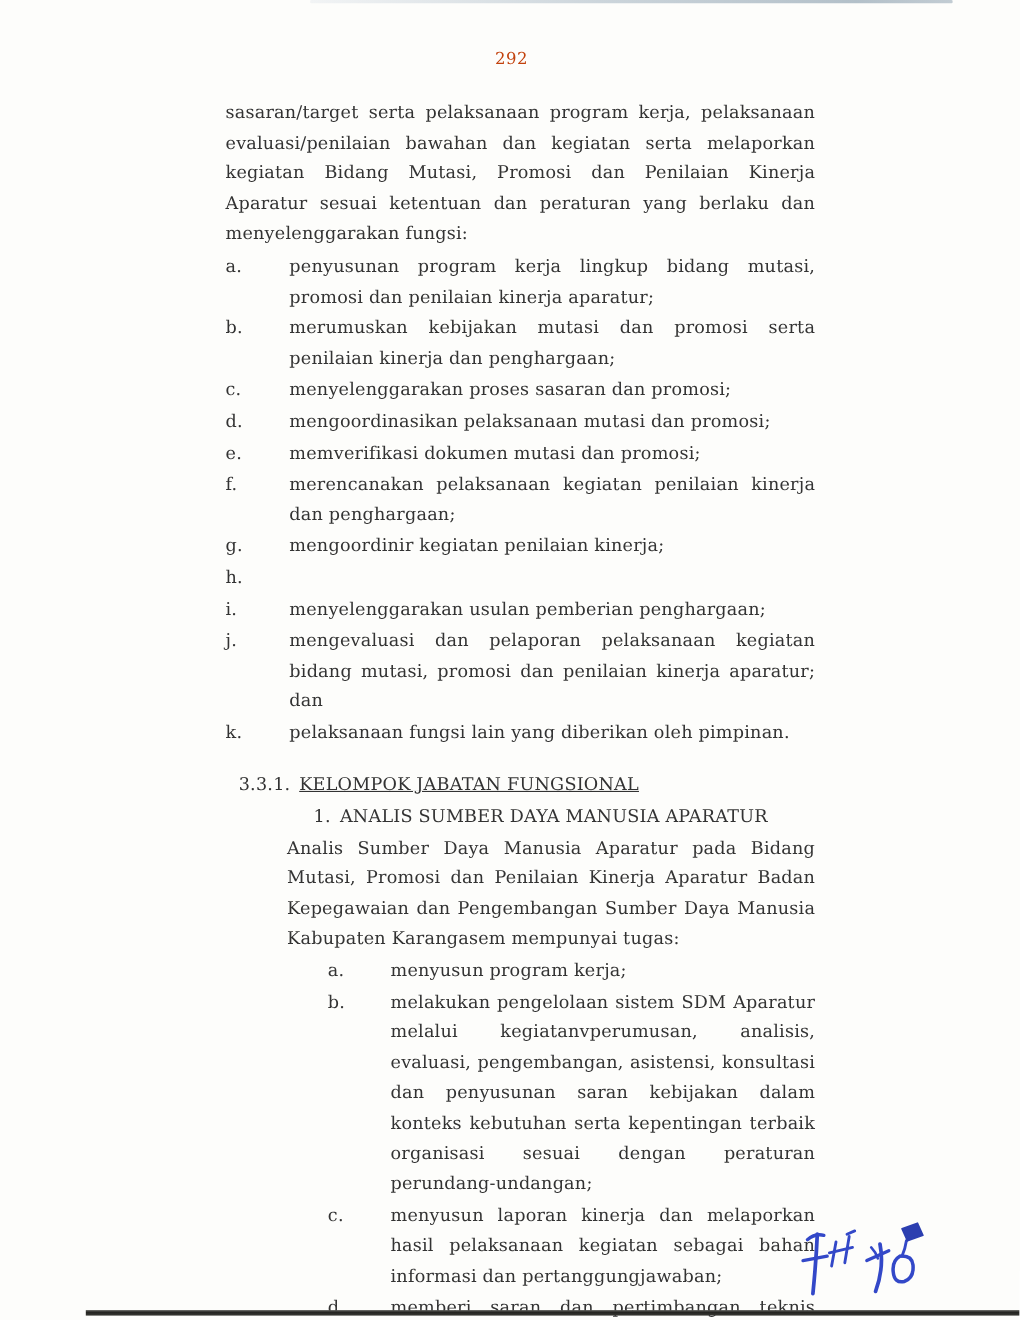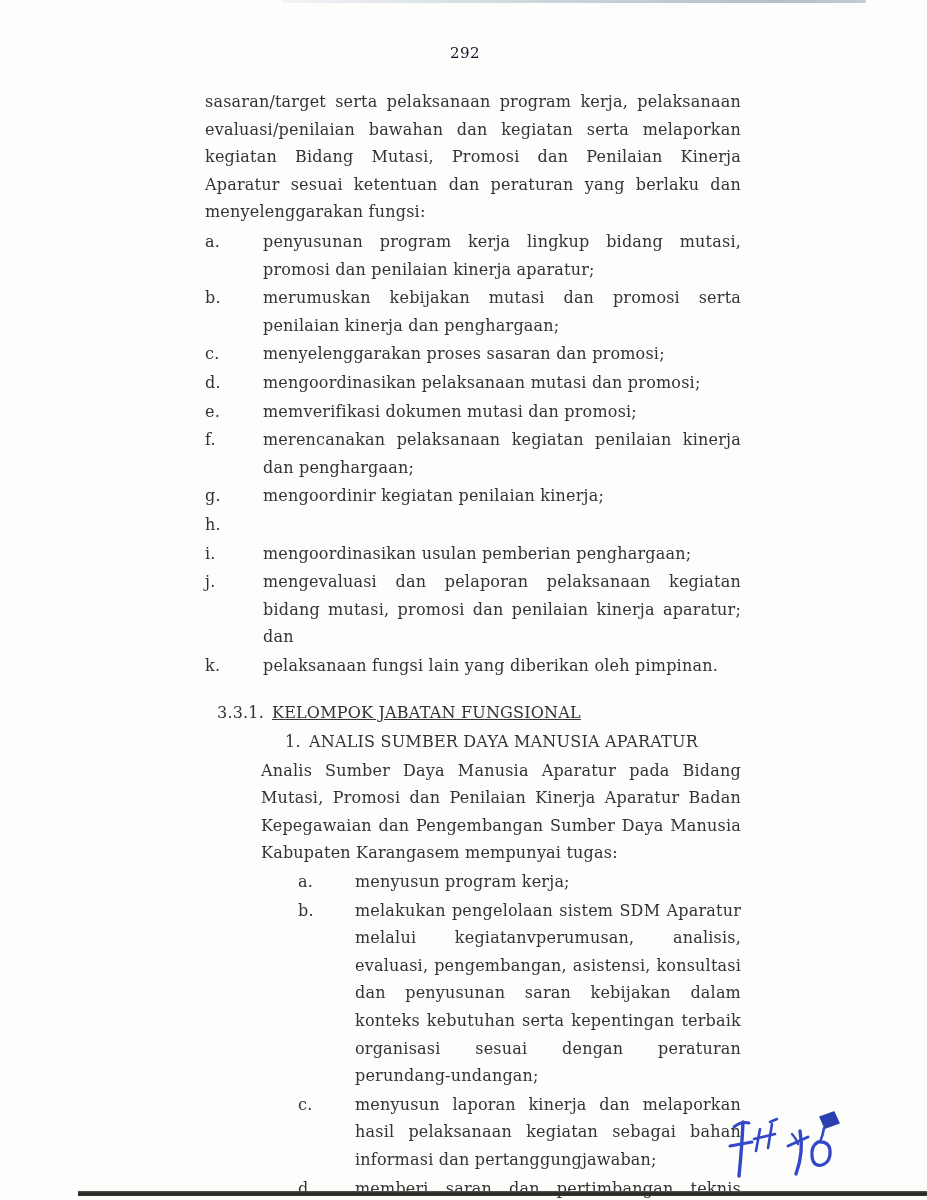--- a/index.html
+++ b/index.html
@@ -31,21 +31,21 @@
     background: linear-gradient(to bottom, #5a5a55, #23231f 45%, #3a3a34);
   }
 
   .page-number {
     position: absolute;
     top: 44px; left: 205px;
     width: 520px;
     text-align: center;
     font-size: 15px;
     letter-spacing: 0.5px;
-    color: #0f172a;
+    color: #c2410c;
   }
 
   .content {
     position: absolute;
     left: 205px; top: 88px;
     width: 536px;
     font-size: 16px;
     line-height: 27.6px;
     letter-spacing: 0.2px;
   }
@@ -119,21 +119,21 @@
       </div>
       <div class="orow">
         <span class="lbl">g.</span>
         <span class="txt">mengoordinir kegiatan penilaian kinerja;</span>
       </div>
       <div class="orow">
         <span class="lbl">h.</span>
       </div>
       <div class="orow">
         <span class="lbl">i.</span>
-        <span class="txt">mengoordinasikan usulan pemberian penghargaan;</span>
+        <span class="txt">menyelenggarakan usulan pemberian penghargaan;</span>
       </div>
       <div class="orow">
         <span class="lbl">j.</span>
         <span class="txt">mengevaluasi dan pelaporan pelaksanaan kegiatan bidang mutasi, promosi dan penilaian kinerja aparatur; dan</span>
       </div>
       <div class="orow">
         <span class="lbl">k.</span>
         <span class="txt">pelaksanaan fungsi lain yang diberikan oleh pimpinan.</span>
       </div>
     </div>

